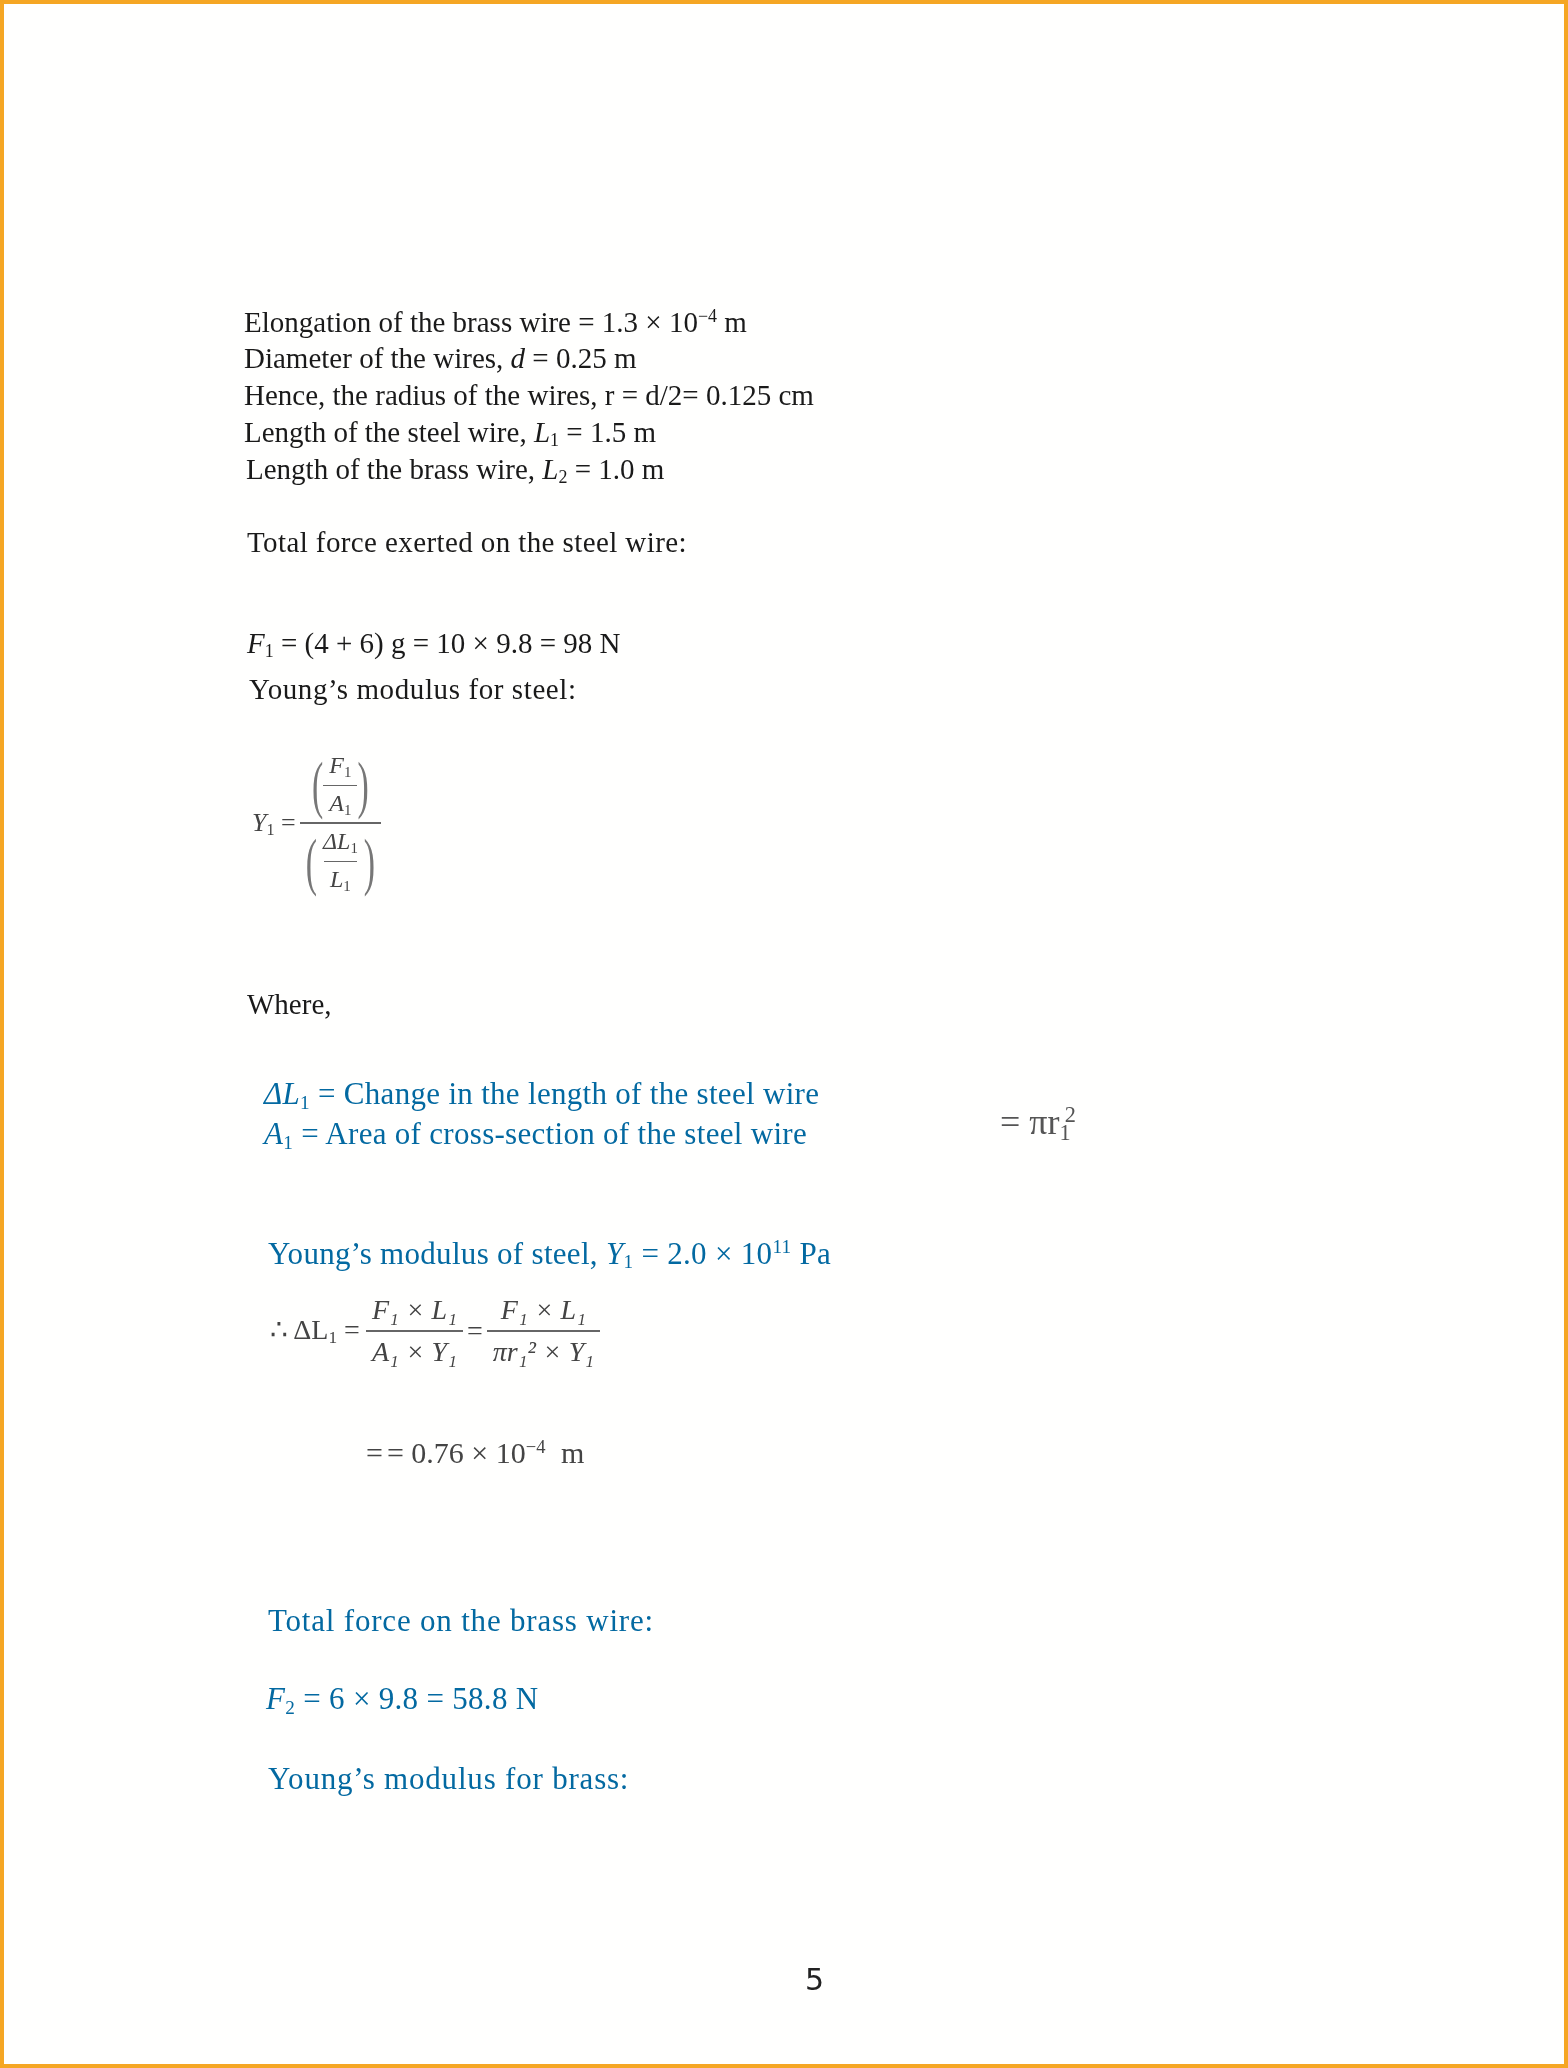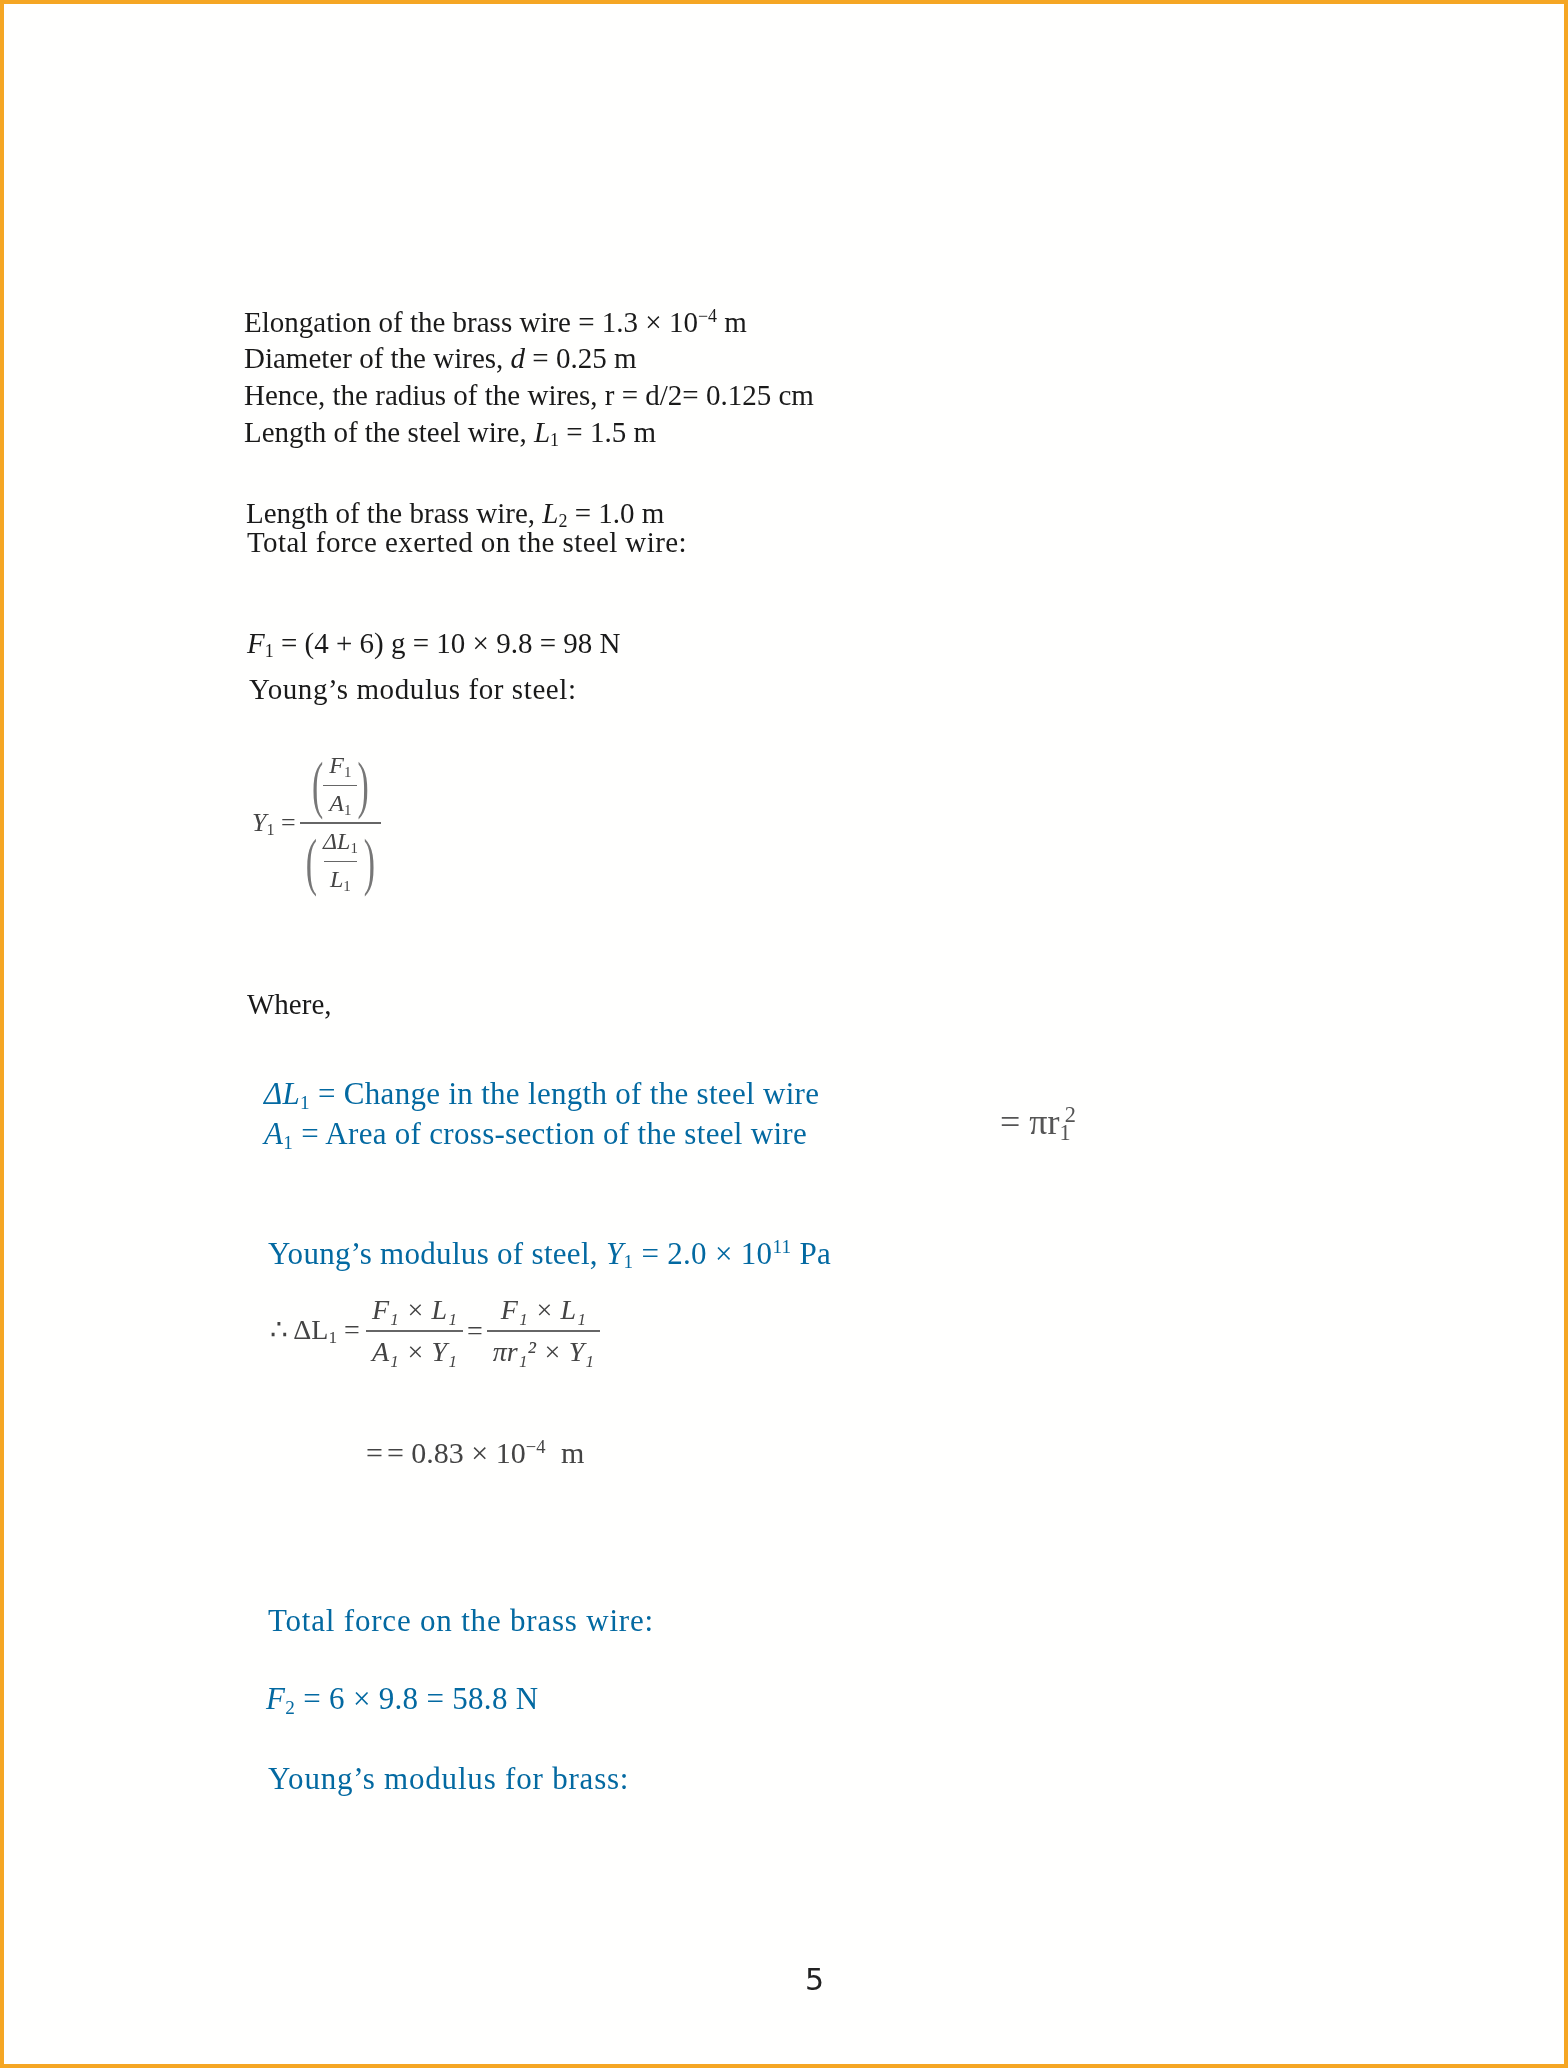--- a/index.html
+++ b/index.html
@@ -29,21 +29,21 @@
   </div>
   <div class="t s1" style="left:240px; top:340px;">
     <span>Diameter of the wires, </span><i>d</i><span> = 0.25 m</span>
   </div>
   <div class="t s1" style="left:240px; top:377px;">
     <span>Hence, the radius of the wires, r = d/2= 0.125 cm</span>
   </div>
   <div class="t s1" style="left:240px; top:414px;">
     <span>Length of the steel wire, </span><i>L</i><sub>1</sub><span> = 1.5 m</span>
   </div>
-  <div class="t s1" style="left:242px; top:451px;margin-top:44px;">
+  <div class="t s1" style="left:242px; top:451px;">
     <span>Length of the brass wire, </span><i>L</i><sub>2</sub><span> = 1.0 m</span>
   </div>
 
   <div class="t s1" style="left:243px; top:524px; letter-spacing:0.4px;">Total force exerted on the steel wire:</div>
   <div class="t s1" style="left:243px; top:597px;margin-top:28px;">
     <i>F</i><sub>1</sub><span> = (4 + 6) g = 10 × 9.8 = 98 N</span>
   </div>
   <div class="t s1" style="left:245px; top:671px; letter-spacing:0.6px;">Young’s modulus for steel:</div>
 
   <div class="frac" style="left:248px; top:748px; font-size:26px;">
@@ -97,21 +97,21 @@
     <span style="margin:0 4px;">=</span>
     <span class="fr">
       <i class="num">F₁ × L₁</i>
       <i class="den">πr₁² × Y₁</i>
     </span>
   </div>
 
   <div class="frac" style="left:362px; top:1432px; font-size:30px;">
     <span>=</span>
     <span style="margin-left:4px;">
-      <span>= 0.83 × 10</span><sup>−4</sup><span style="margin-left:8px;"> m</span>
+      <span>= 0.76 × 10</span><sup>−4</sup><span style="margin-left:8px;"> m</span>
     </span>
   </div>
 
   <div class="t s2" style="left:264px; top:1601px; letter-spacing:0.8px;">Total force on the brass wire:</div>
   <div class="t s2" style="left:262px; top:1679px;">
     <i>F</i><sub>2</sub><span> = 6 × 9.8 = 58.8 N</span>
   </div>
   <div class="t s2" style="left:264px; top:1759px; letter-spacing:0.8px;">Young’s modulus for brass:</div>
 
   <div class="pagenum" style="left:801px; top:1958px;">5</div>

